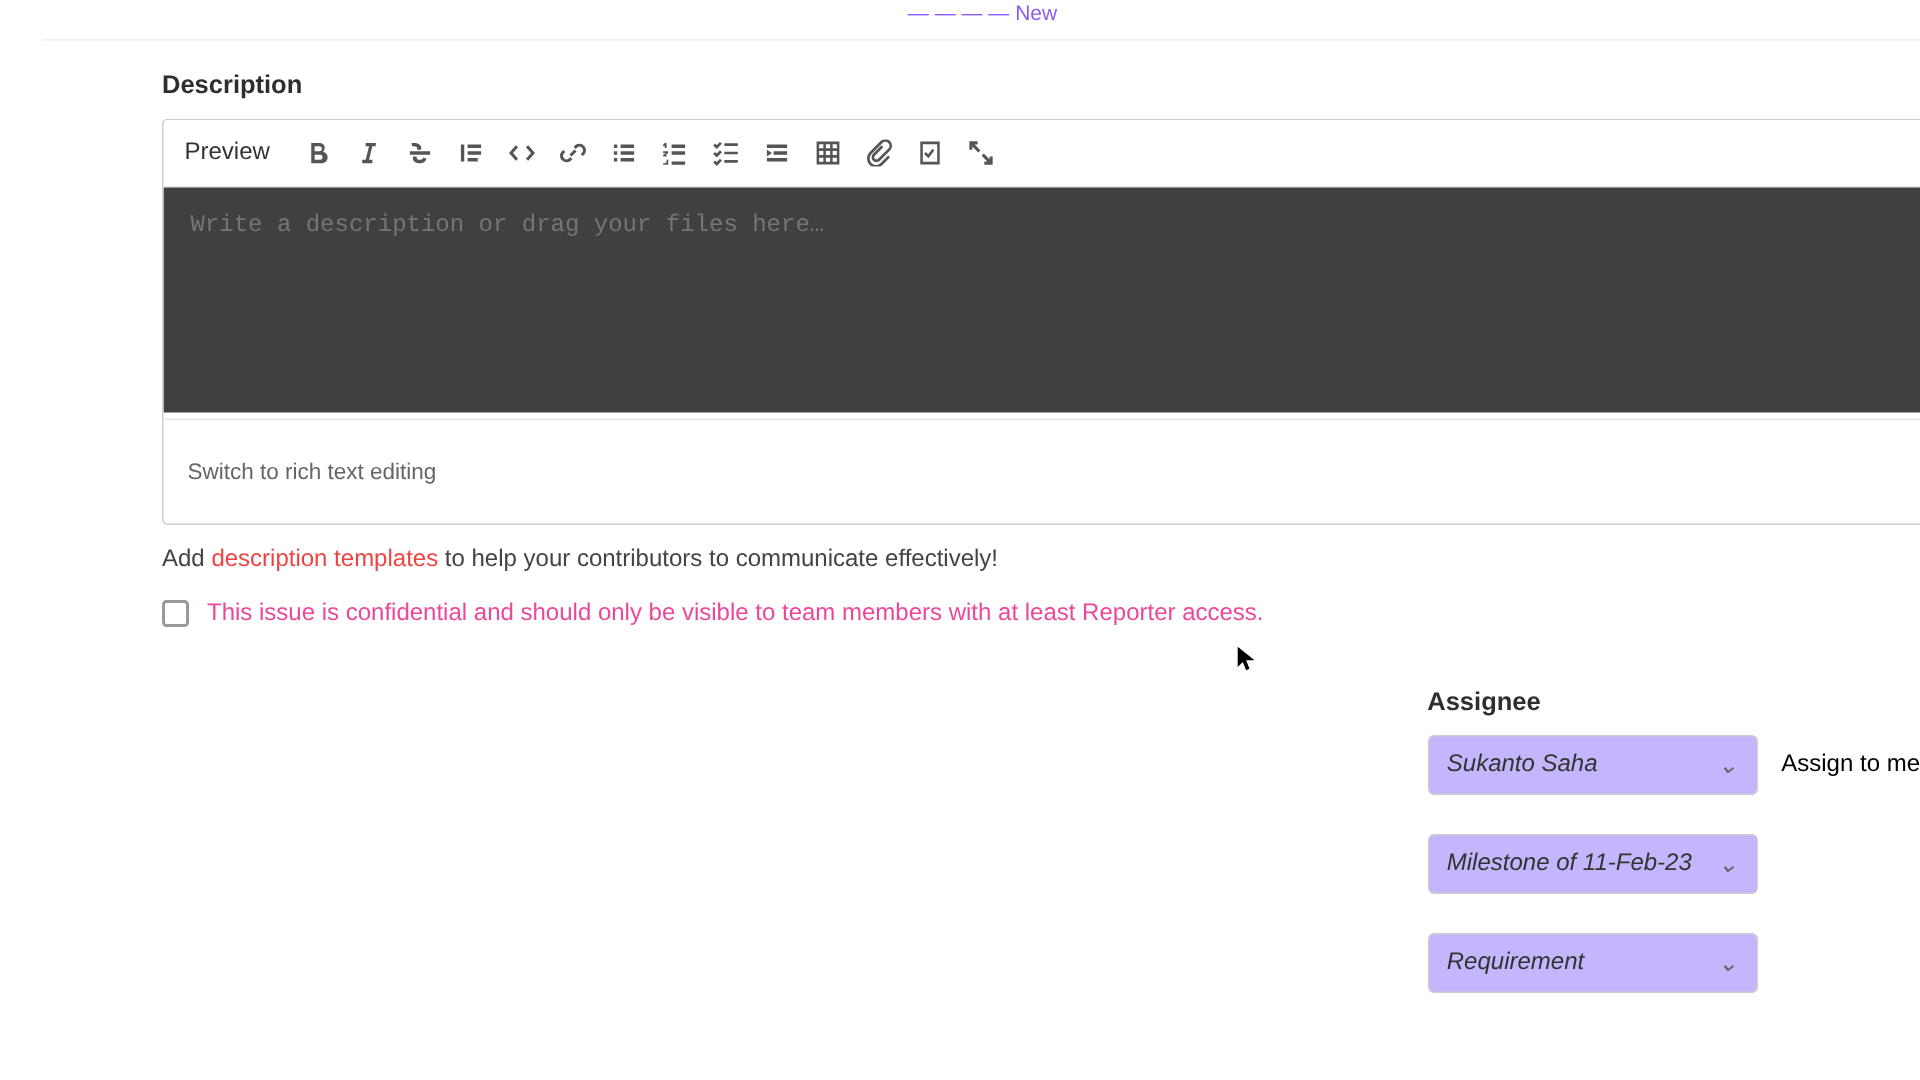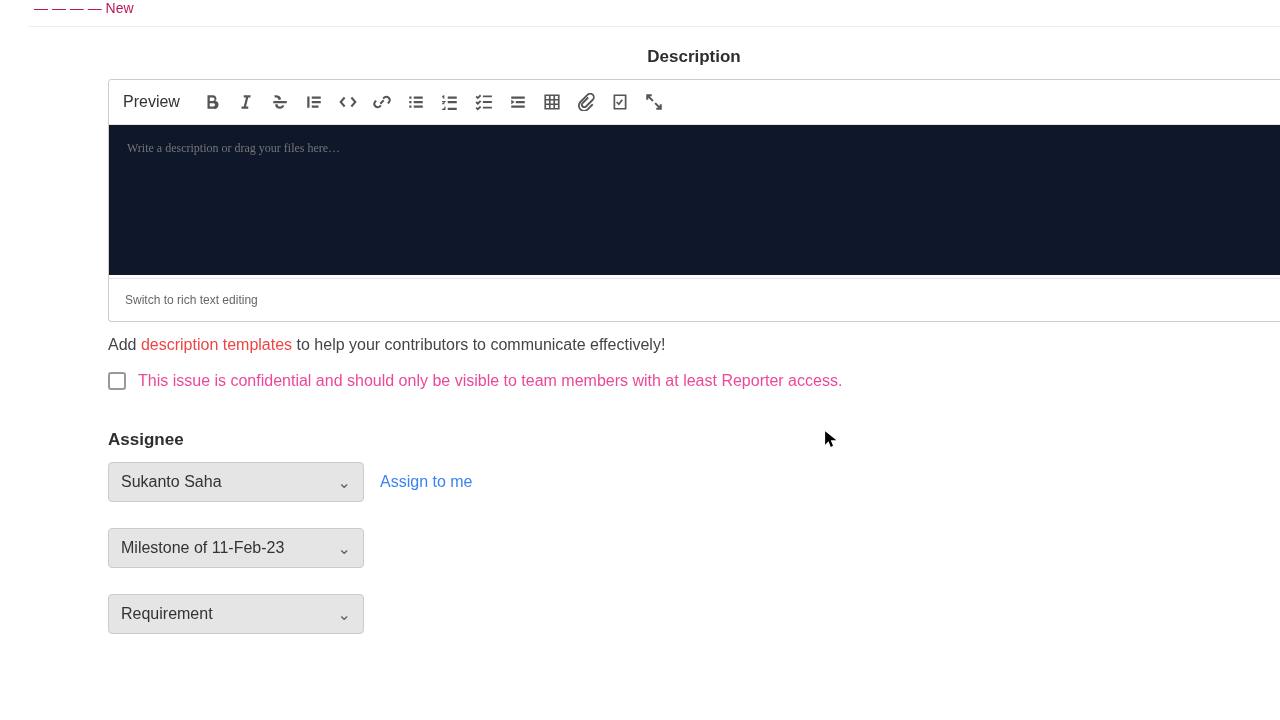--- a/index.html
+++ b/index.html
@@ -1,45 +1,45 @@
 <!DOCTYPE html>
 <html><head>
 <meta charset="utf-8">
 <style>
 * { box-sizing: border-box; margin: 0; padding: 0; }
 body { font-family: -apple-system, BlinkMacSystemFont, "Segoe UI", Helvetica, Arial, sans-serif; font-size: 15px; color: #333; background: #fff; }
 .page { padding: 0 0 30px 108px; width: 1280px; }
-.breadcrumb { padding: 0 0 10px 0; font-size: 14px; color: #be185d; border-bottom: 1px solid #eee; margin-bottom: 20px; margin-left: -80px; padding-left: 2px; }
+.breadcrumb { padding: 0 0 10px 0; font-size: 14px; color: #8b5cf6; border-bottom: 1px solid #eee; margin-bottom: 20px; margin-left: -80px; padding-left: 2px; text-align: center; }
 .breadcrumb span { margin: 0 4px; }
 
-.section-label { font-weight: 600; font-size: 17px; color: #2e2e2e; margin-bottom: 12px; display: block; text-align: center; }
+.section-label { font-weight: 600; font-size: 17px; color: #2e2e2e; margin-bottom: 12px; display: block; }
 
 .editor-container { border: 1px solid #ccc; border-radius: 4px 0 0 4px; border-right: none; overflow: hidden; }
 .editor-toolbar { display: flex; align-items: center; gap: 6px; padding: 8px 14px; border-bottom: 1px solid #e5e5e5; background: #fff; }
 .preview-btn { font-size: 16px; color: #333; padding: 2px 8px 2px 0; margin-right: 4px; }
 .tb-btn { width: 28px; height: 28px; display: flex; align-items: center; justify-content: center; color: #555; cursor: pointer; }
 .tb-btn svg { width: 18px; height: 18px; }
-.editor-textarea { width: 100%; min-height: 150px; padding: 16px 18px; font-family: Liberation Serif, serif; font-size: 12px; color: #999; border: none; outline: none; resize: none; background: #0f172a; }
-.editor-footer { padding: 14px 16px; border-top: 1px solid #e5e5e5; font-size: 12px; color: #666; }
+.editor-textarea { width: 100%; min-height: 150px; padding: 16px 18px; font-family: Liberation Mono, monospace; font-size: 16px; color: #999; border: none; outline: none; resize: none; background: #404040; }
+.editor-footer { padding: 26px 16px; border-top: 1px solid #e5e5e5; font-size: 15px; color: #666; }
 
 .hint { margin-top: 14px; font-size: 16px; color: #444; }
 .hint a { color: #ef4444; text-decoration: none; }
 
 .checkbox-row { display: flex; align-items: center; gap: 12px; margin-top: 18px; font-size: 16px; color: #ec4899; }
 .checkbox { width: 18px; height: 18px; border: 2px solid #999; border-radius: 3px; cursor: pointer; flex-shrink: 0; }
 
-.form-row { display: flex; gap: 60px; margin-top: 40px; }
+.form-row { display: flex; gap: 60px; margin-top: 40px; justify-content: flex-end; }
 .form-col { display: flex; flex-direction: column; }
 .field-label { font-weight: 600; font-size: 17px; color: #2e2e2e; margin-bottom: 12px; }
 
-.dropdown { width: 256px; height: 40px; border: 1px solid #ccc; border-radius: 4px; display: flex; align-items: center; justify-content: space-between; padding: 0 12px; font-size: 16px; color: #333; cursor: pointer; background: #e5e5e5; }
+.dropdown { width: 220px; height: 40px; border: 1px solid #ccc; border-radius: 4px; display: flex; align-items: center; justify-content: space-between; padding: 0 12px; font-size: 16px; color: #333; cursor: pointer; background: #c4b5fd; font-style: italic; }
 .dropdown .chev { color: #666; }
 
 .assign-row { display: flex; align-items: center; gap: 16px; }
-.assign-link { color: #3b82f6; font-size: 16px; cursor: pointer; }
+.assign-link { color: #000000; font-size: 16px; cursor: pointer; }
 
 .text-input { width: 270px; height: 40px; border: 1px solid #ccc; border-radius: 4px; padding: 0 12px; font-size: 16px; color: #333; outline: none; }
 
 .vstack { display: flex; flex-direction: column; gap: 26px; }
 
 .cursor { position: absolute; left: 824px; top: 430px; pointer-events: none; }
 .cursor svg { width: 18px; height: 18px; }
 </style>
 </head>
 <body>

